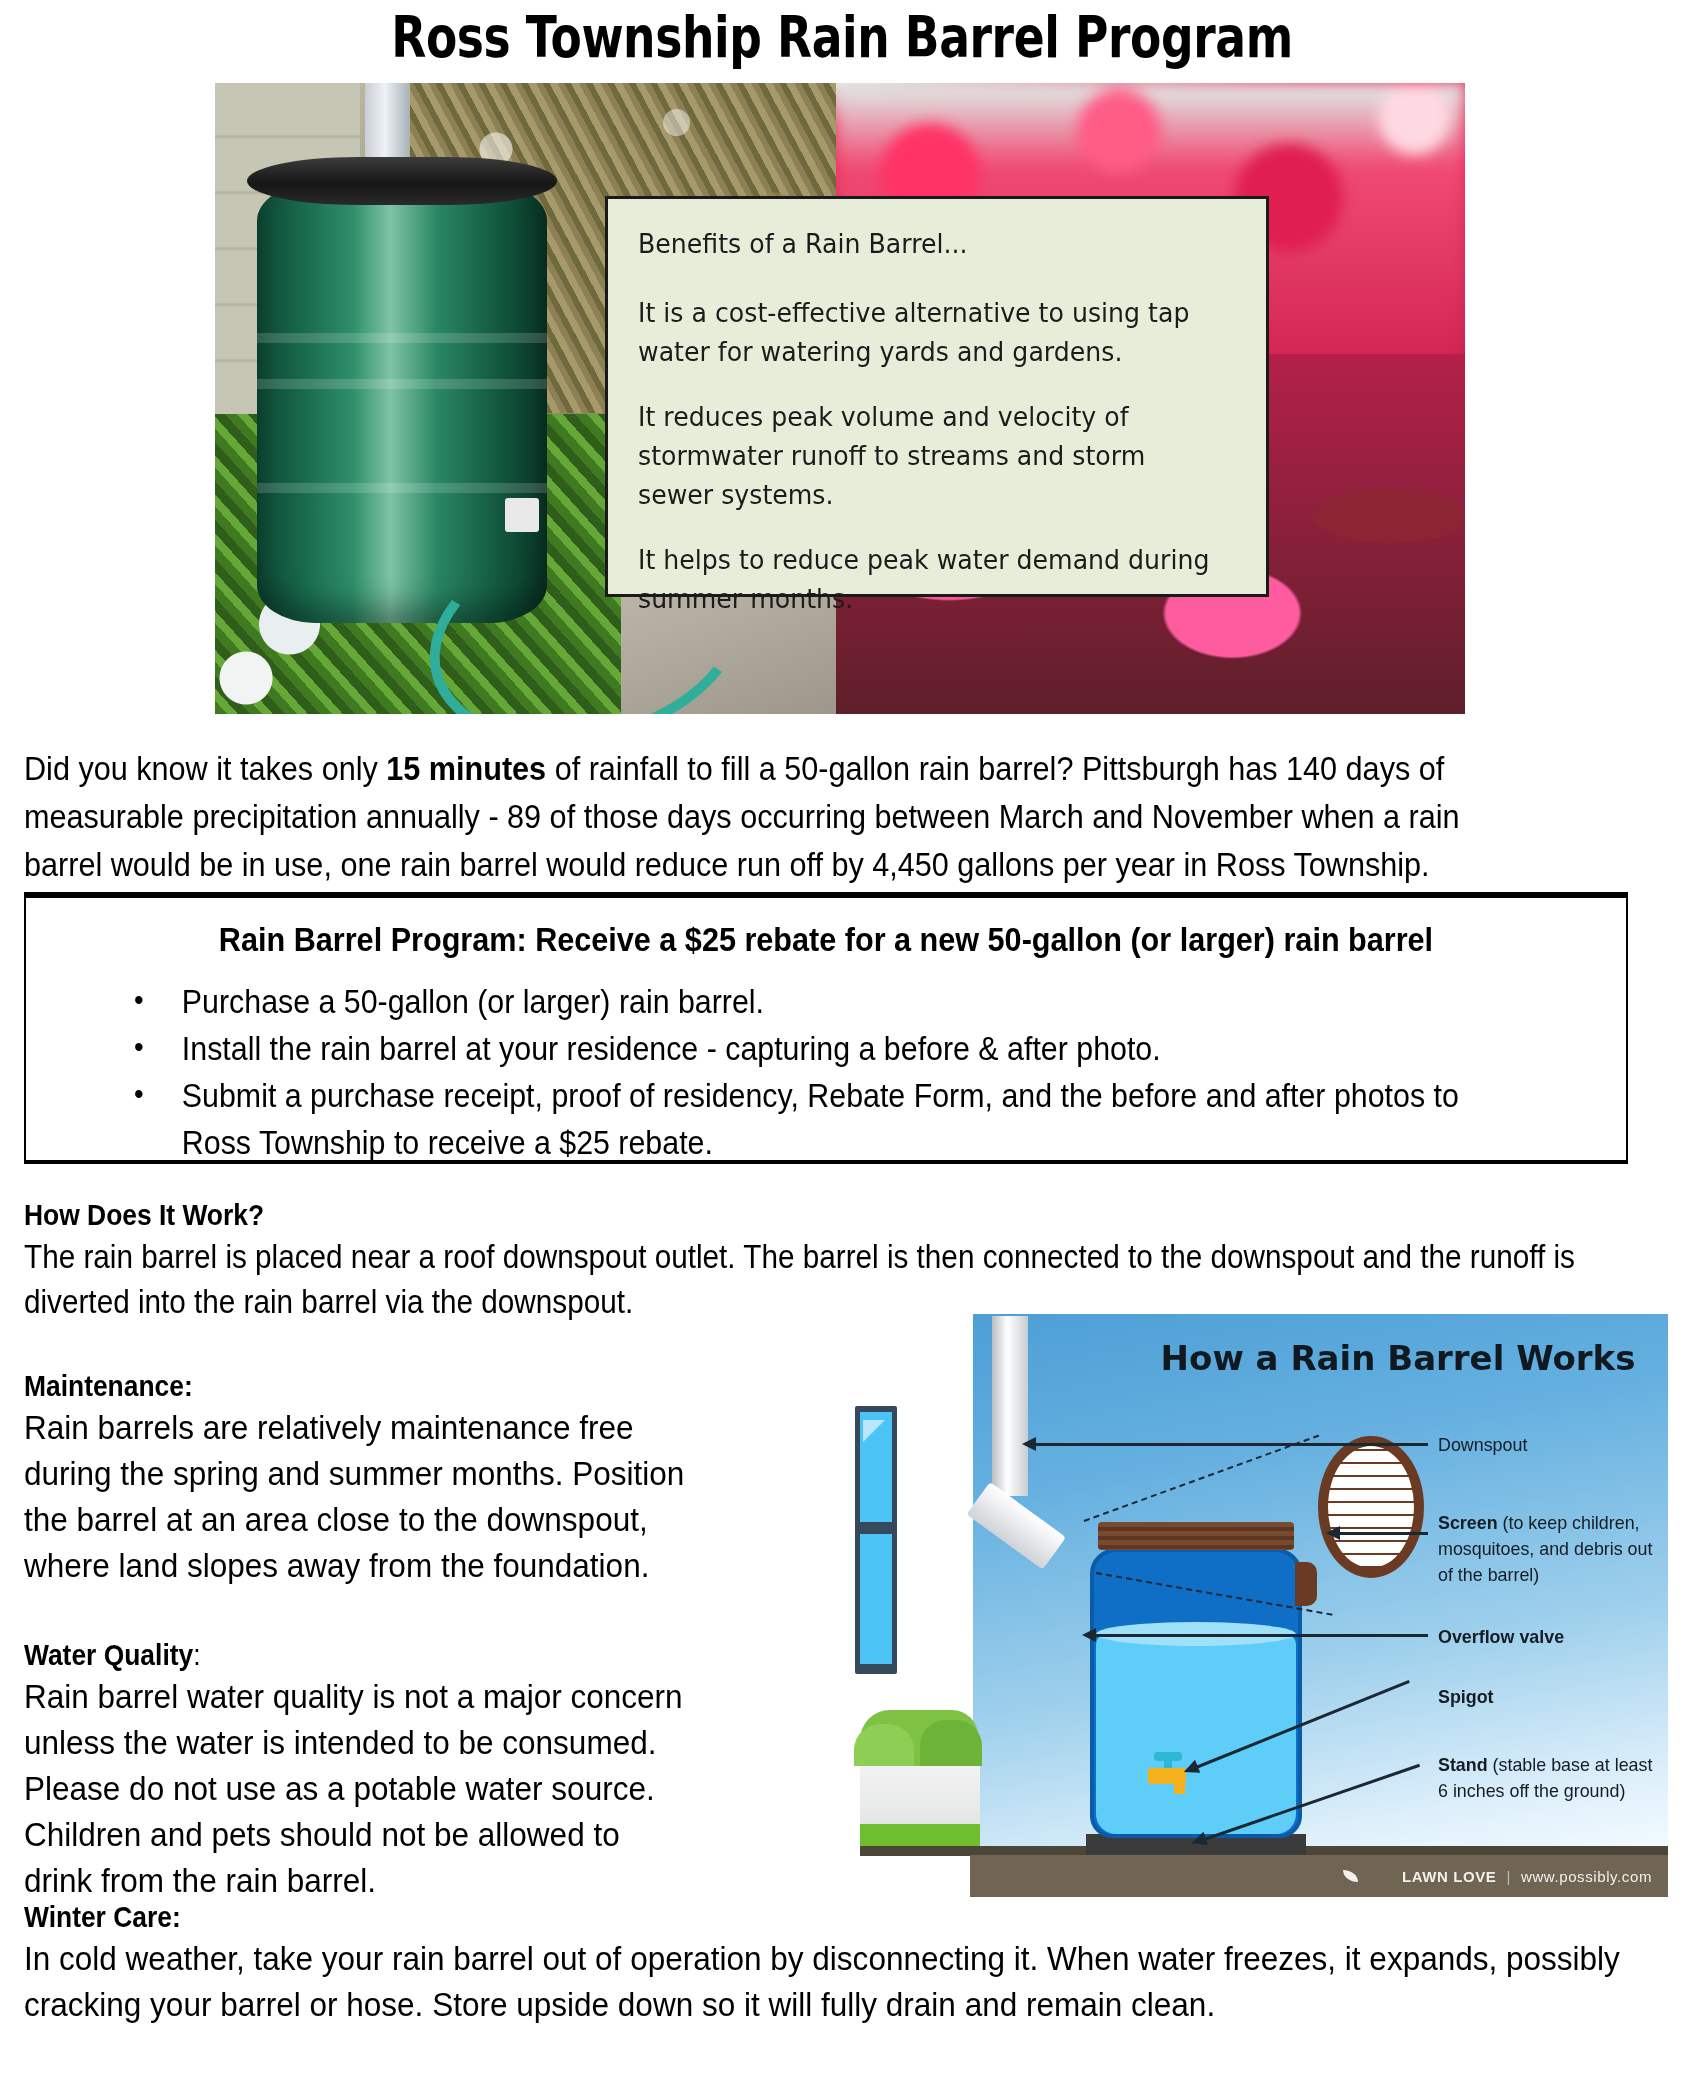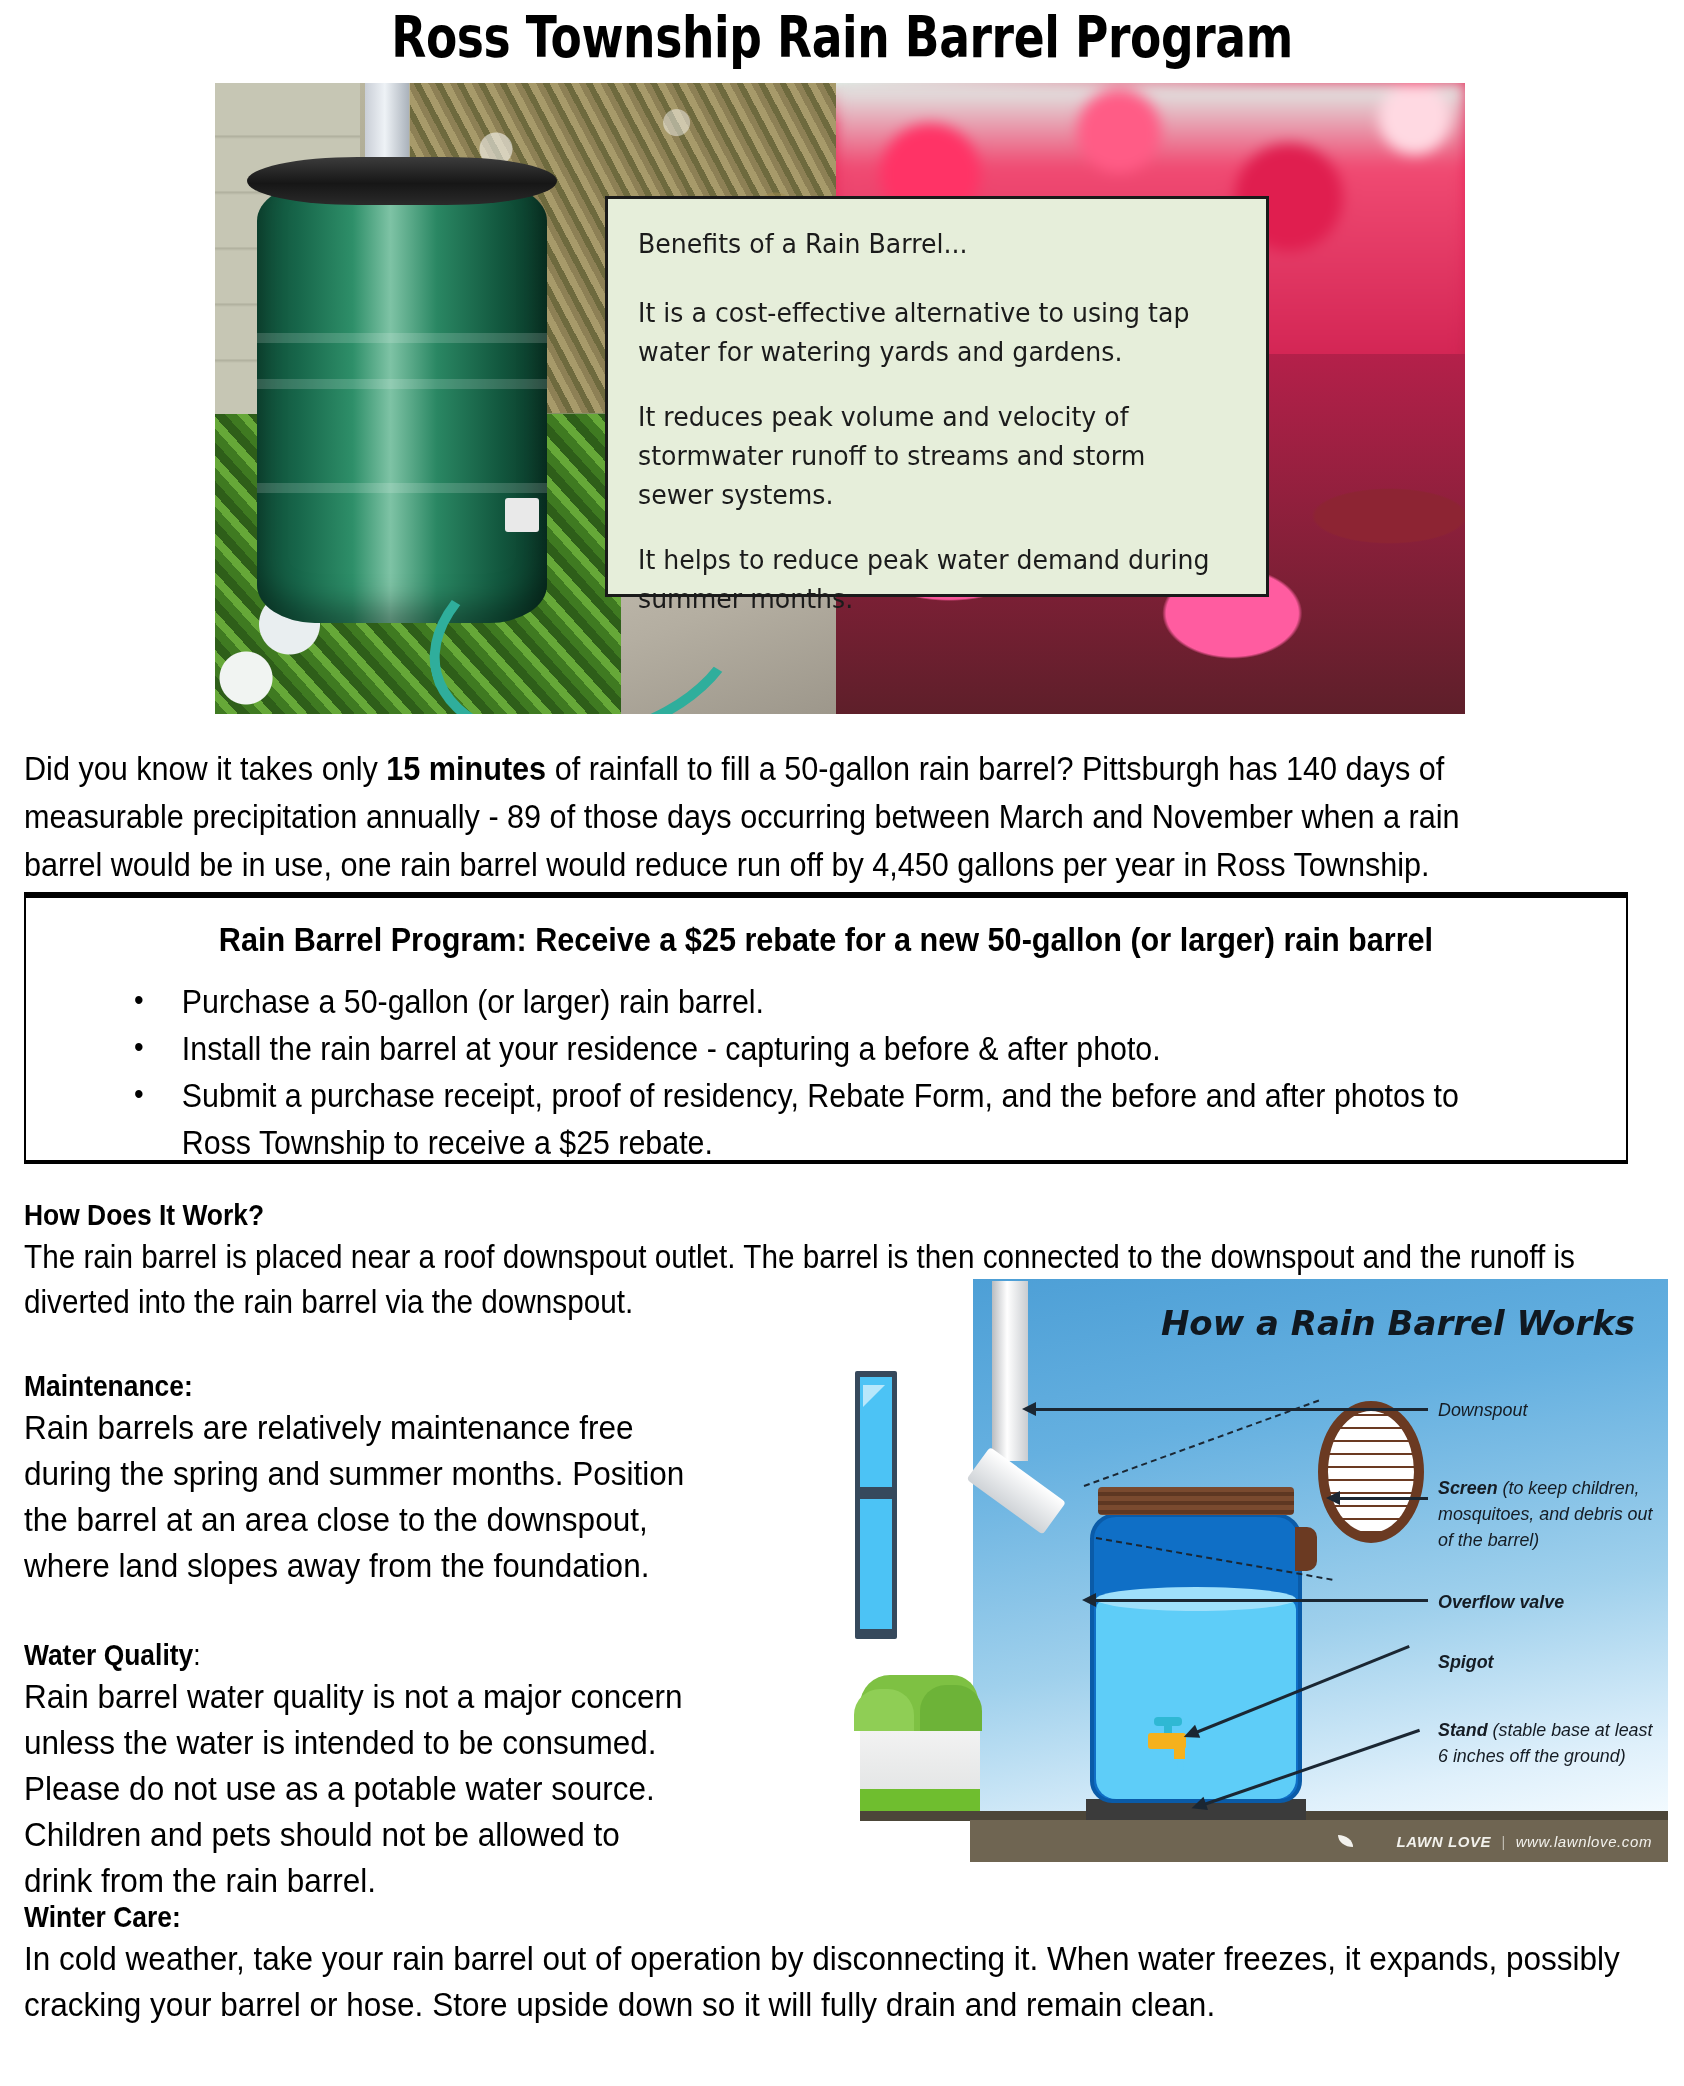--- a/index.html
+++ b/index.html
@@ -233,26 +233,25 @@
 
   #maintenance { position:absolute; left:24px; top:1367px; width:700px; }
   #water-quality { position:absolute; left:24px; top:1636px; width:700px; }
   #winter-care { position:absolute; left:24px; top:1898px; width:1700px; }
   #winter-care .sec-body-narrow { width: 1780px; }
 
   
   .diagram {
     position: absolute;
     left: 838px;
-    top: 1279px;
+    top: 1314px;
     width: 830px;
     height: 583px;
     overflow: hidden;
     background: #ffffff;
-    font-style: italic;
   }
   .dg-sky {
     position:absolute; left:132px; top:0; width:698px; height:541px;
     background: linear-gradient(170deg,#4d9fd6 0%, #65b0e0 28%, #9fd0ec 62%, #dff0fb 88%, #f4fbff 100%);
   }
   .dg-wall {
     position:absolute; left:0; top:0; width:135px; height:541px; background:#ffffff;
   }
   .dg-window {
     position:absolute; left:17px; top:92px; width:42px; height:268px;
@@ -530,15 +529,15 @@
   <div class="dg-lbl" id="lbl-downspout">Downspout</div>
   <div class="dg-lbl" id="lbl-screen"><b>Screen</b><span> (to keep children, mosquitoes, and debris out of the barrel)</span></div>
   <div class="dg-lbl" id="lbl-overflow"><b>Overflow valve</b></div>
   <div class="dg-lbl" id="lbl-spigot"><b>Spigot</b></div>
   <div class="dg-lbl" id="lbl-stand"><b>Stand</b><span> (stable base at least 6 inches off the ground)</span></div>
 
   <div class="dg-footer">
     <span class="dg-leaf"></span>
     <span class="brand">LAWN LOVE</span>
     <span class="sep">|</span>
-    <span>www.lawnlove.com</span>
+    <span>www.possibly.com</span>
   </div>
 </div>
 
 </body></html>

